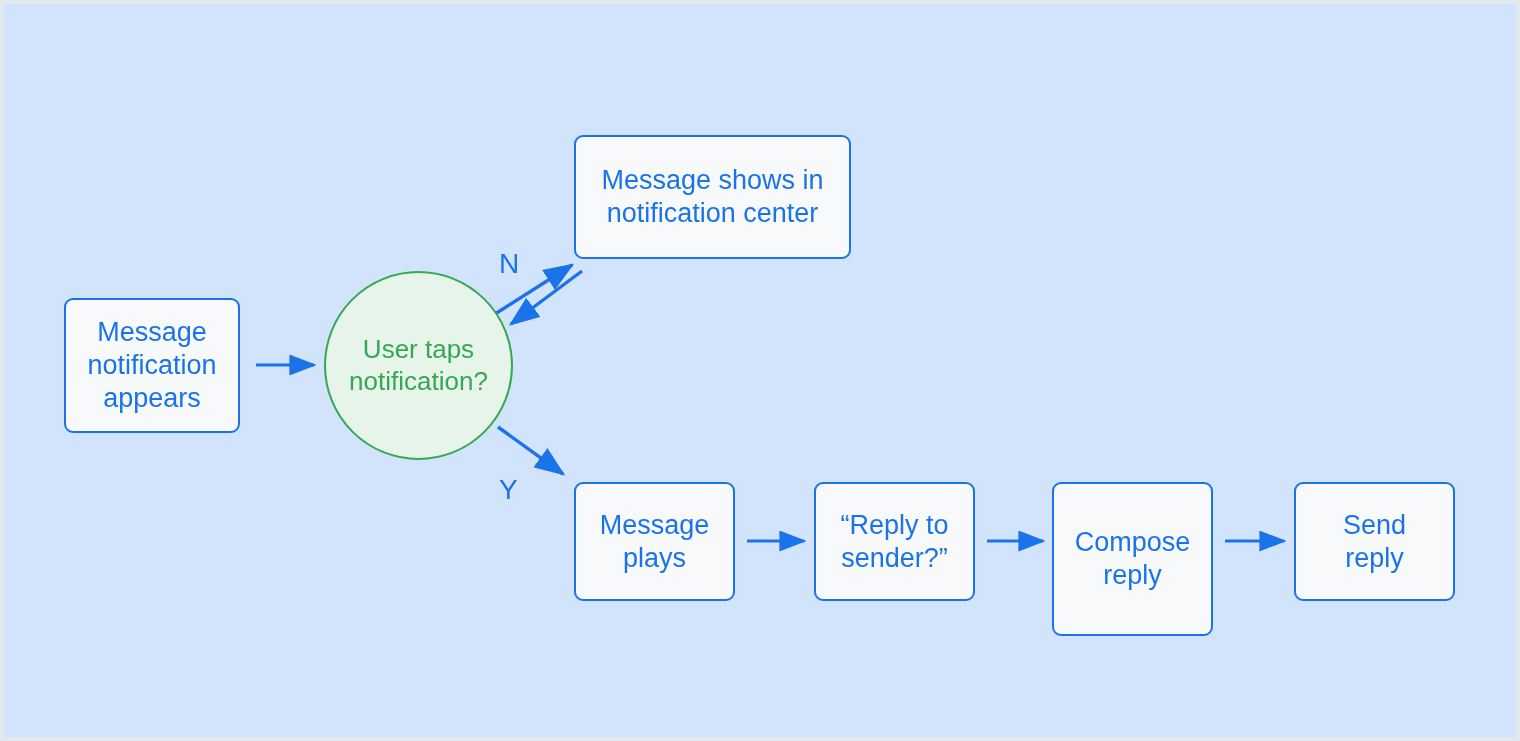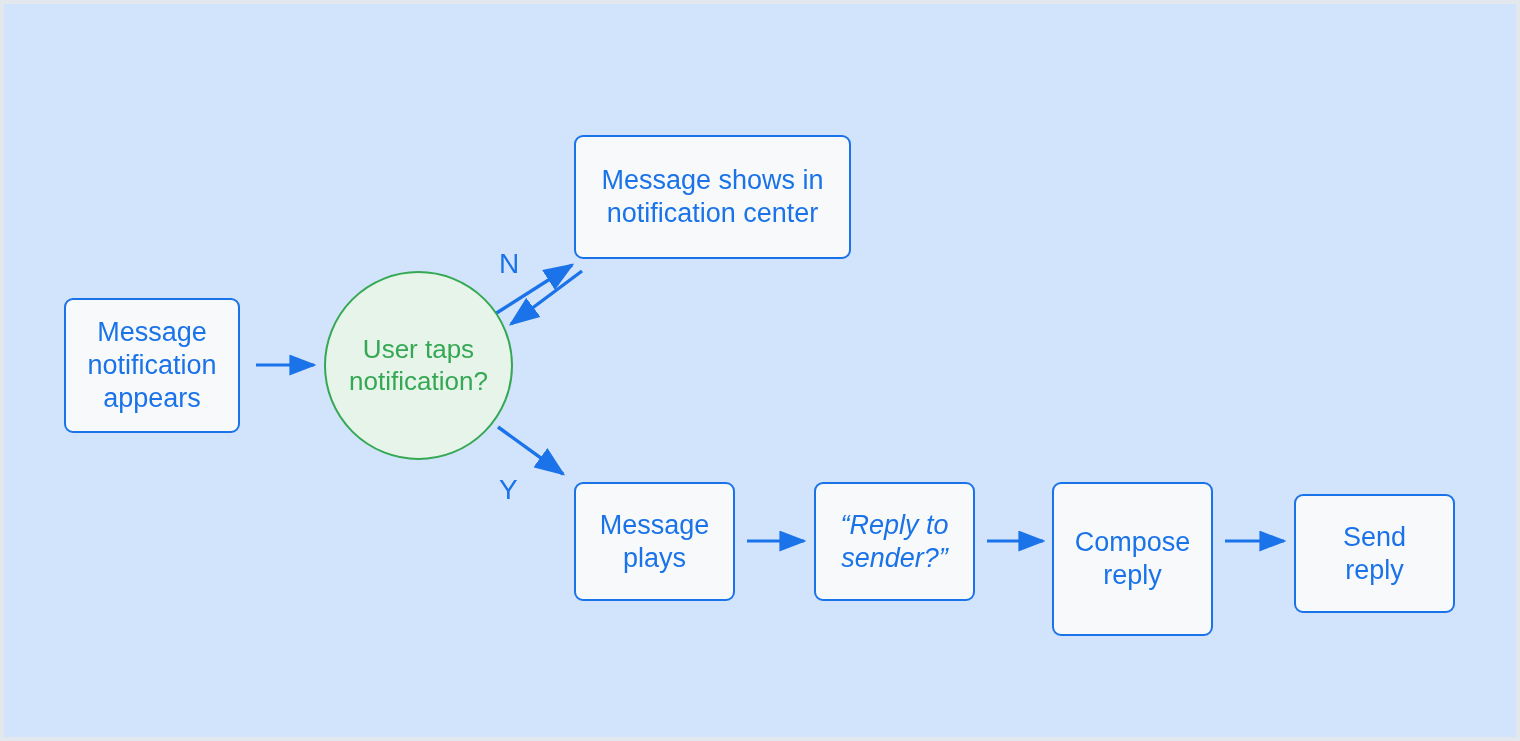--- a/index.html
+++ b/index.html
@@ -93,26 +93,26 @@
 
   <div class="node node-circle" style="left:320px; top:267px; width:189px; height:189px;">User taps
 notification?</div>
 
   <div class="node node-box" style="left:570px; top:131px; width:277px; height:124px;">Message shows in
 notification center</div>
 
   <div class="node node-box" style="left:570px; top:478px; width:161px; height:119px;">Message
 plays</div>
 
-  <div class="node node-box" style="left:810px; top:478px; width:161px; height:119px;font-style:italic;">“Reply to
+  <div class="node node-box" style="left:810px; top:478px; width:161px; height:119px;">“Reply to
 sender?”</div>
 
   <div class="node node-box" style="left:1048px; top:478px; width:161px; height:154px;">Compose
 reply</div>
 
-  <div class="node node-box" style="left:1290px; top:490px; width:161px; height:119px;">Send
+  <div class="node node-box" style="left:1290px; top:478px; width:161px; height:119px;">Send
 reply</div>
 
   <div class="edge-label" style="left:495px; top:246px;">N</div>
 
   <div class="edge-label" style="left:495px; top:472px;">Y</div>
 
 </div>
 
 </body></html>

